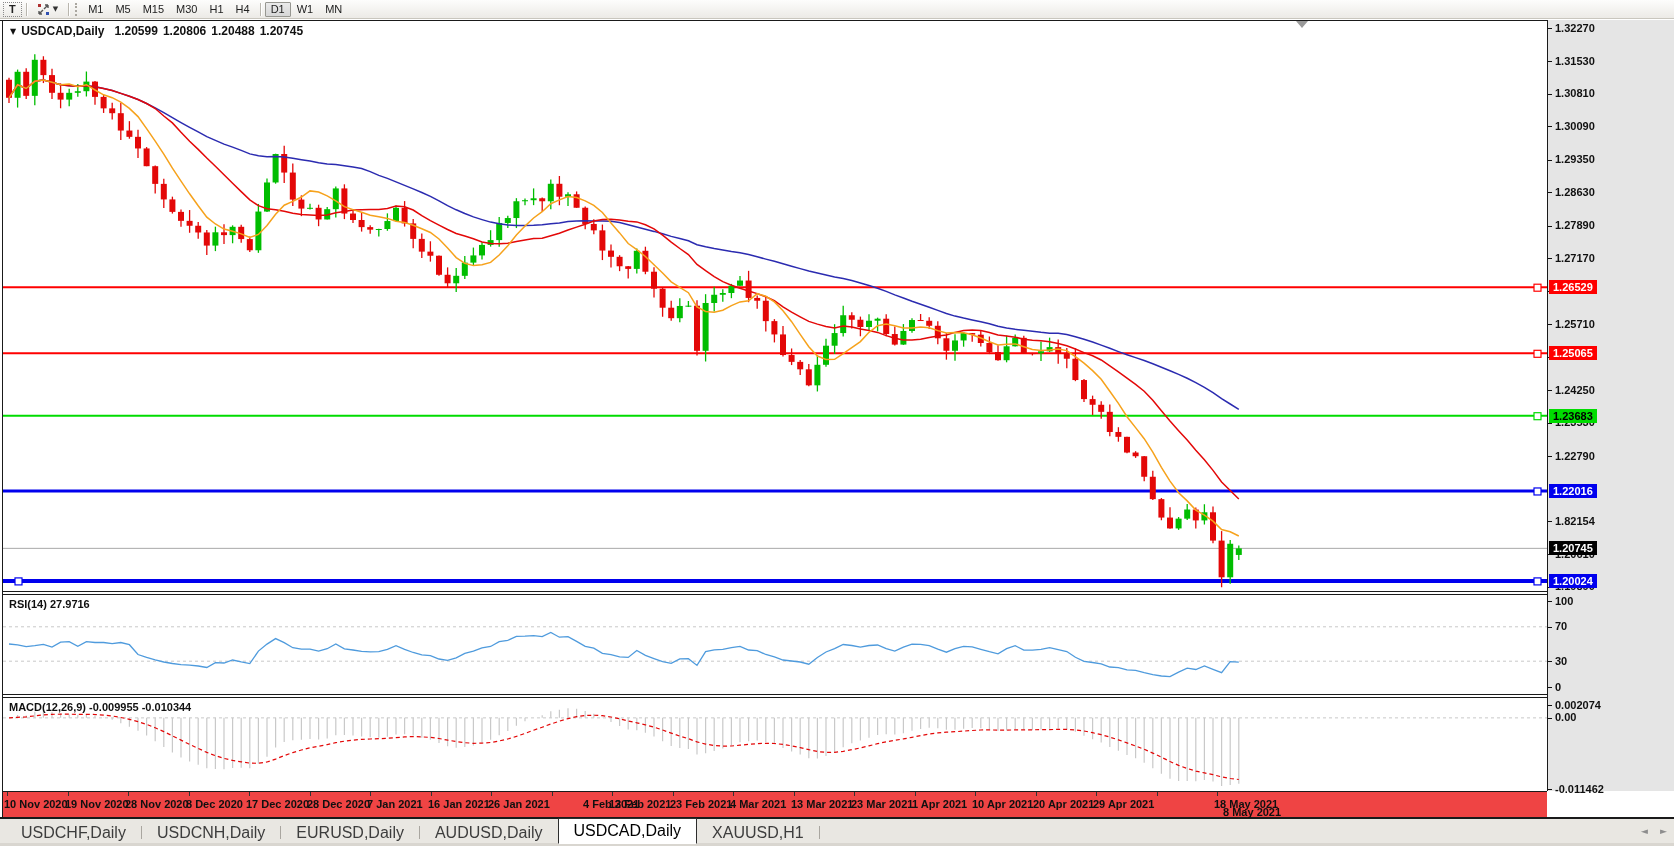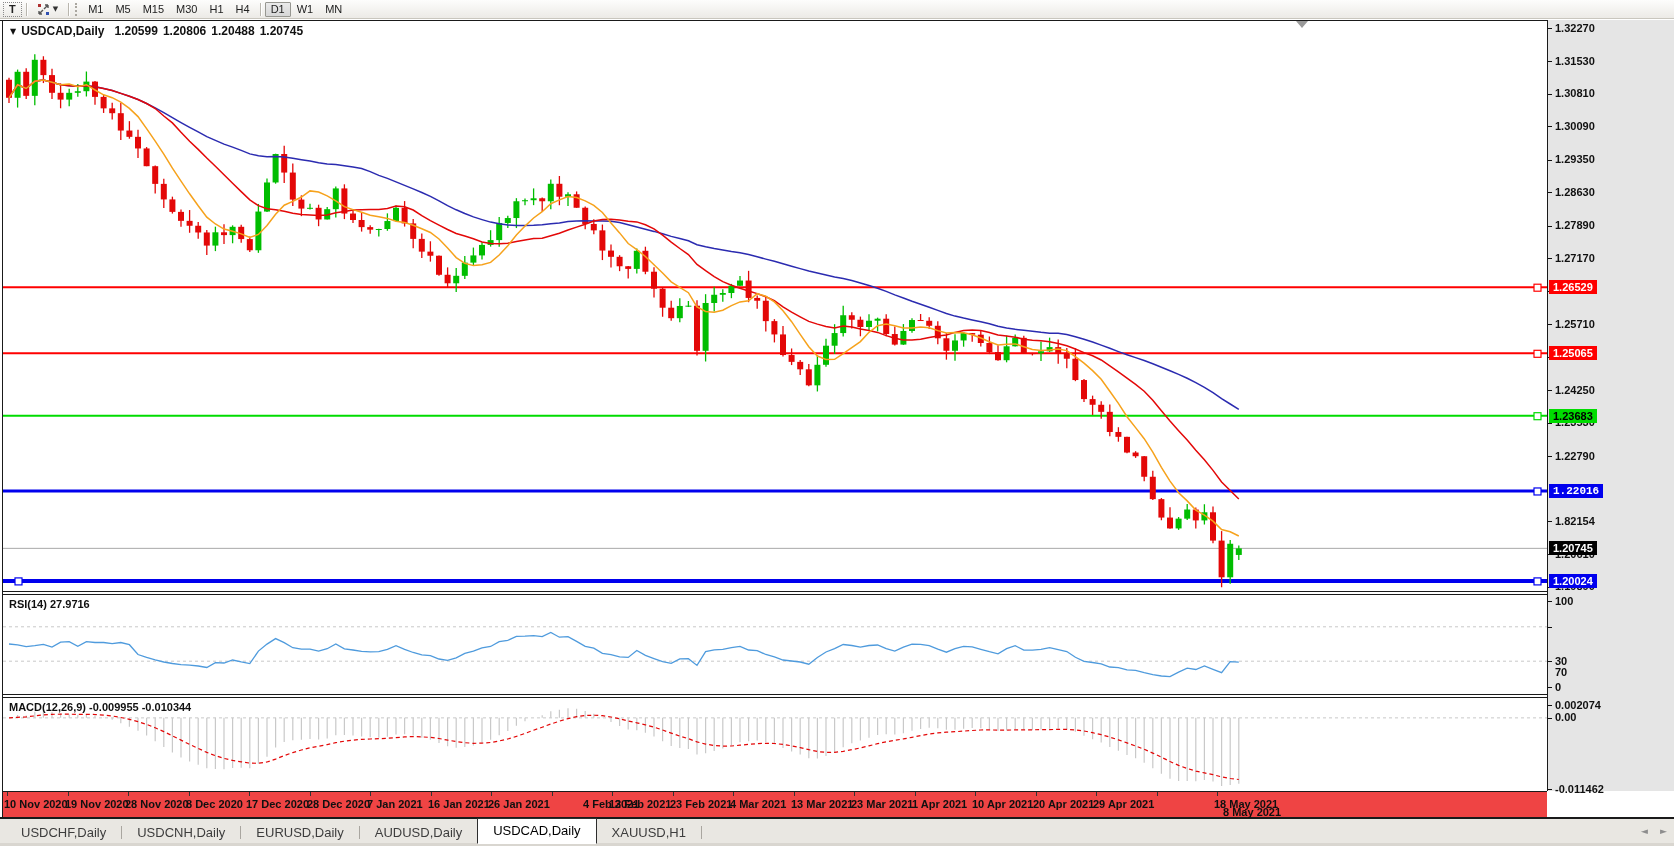--- a/index.html
+++ b/index.html
@@ -34,21 +34,21 @@
   .axlabel{position:absolute;left:7px;font-size:11px;font-weight:700;color:#101010;height:13px;line-height:13px;}
   
   .indlabel{position:absolute;left:9px;font-size:11px;font-weight:700;color:#101010;z-index:4;}
   
   #date-axis{position:absolute;left:3px;top:792px;width:1544px;height:25px;background:#ef4444;}
   .dlabel{position:absolute;top:6px;font-size:11px;font-weight:700;color:#101010;white-space:nowrap;}
   .dtick{position:absolute;top:0;width:1px;height:4px;background:#333;}
   
   #tabbar{position:absolute;left:0;top:819px;width:1674px;height:27px;background:#e9e7e2;}
   #tabs{position:absolute;left:6px;top:2px;height:23px;display:flex;align-items:center;}
-  .tab{height:22px;line-height:22px;padding:0 15px;font-size:13px;color:#3d3d3d;cursor:default;}
+  .tab{height:22px;line-height:22px;padding:0 15px;font-size:16px;color:#3d3d3d;cursor:default;}
   .tab.active{background:#fff;border:1px solid #2d2d2d;border-bottom:1px solid #fff;height:24px;
               line-height:23px;position:relative;top:-2px;z-index:3;color:#000;}
   .tabsep{width:1px;height:13px;background:#a9a6a0;}
   .tabarrow{position:absolute;top:7px;font-family:"DejaVu Sans",sans-serif;font-size:9px;color:#8d8d8d;}
   #botstrip{position:absolute;left:0;top:843px;width:1674px;height:3px;background:#d9d6d0;}
 </style>
 </head>
 <body>
 
 <div id="stage">
@@ -603,26 +603,26 @@
       <div class="ptick" style="top: 430px;">1.22790</div>
       <div class="pdash" style="top: 501px;"></div>
       <div class="ptick" style="top: 495px;">1.82154</div>
       <div class="pdash" style="top: 534px;"></div>
       <div class="ptick" style="top: 528px;">1.20610</div>
       <div class="pdash" style="top: 567px;"></div>
       <div class="ptick" style="top: 560px;">1.19890</div>
       <div class="badge" style="top: 260px; background: rgb(255, 0, 0); color: rgb(255, 255, 255);">1.26529</div>
       <div class="badge" style="top: 326px; background: rgb(255, 0, 0); color: rgb(255, 255, 255);">1.25065</div>
       <div class="badge" style="top: 389px; background: rgb(0, 220, 0); color: rgb(0, 0, 0);">1.23683</div>
-      <div class="badge" style="top: 464px; background: rgb(0, 0, 238); color: rgb(255, 255, 255); font-family: Liberation Mono, monospace;">1.22016</div>
+      <div class="badge" style="top: 464px; background: rgb(0, 0, 238); color: rgb(255, 255, 255);">1.22016</div>
       <div class="badge" style="top: 554px; background: rgb(0, 0, 238); color: rgb(255, 255, 255);">1.20024</div>
       <div class="badge" style="top: 521px; background: rgb(0, 0, 0); color: rgb(255, 255, 255);">1.20745</div>
       <div class="axlabel" style="top: 575px;">100</div>
       <div class="pdash" style="top: 581px;"></div>
-      <div class="axlabel" style="top: 600px; margin-top: 46px;">70</div>
+      <div class="axlabel" style="top: 600px;">70</div>
       <div class="pdash" style="top: 607px;"></div>
       <div class="axlabel" style="top: 635px;">30</div>
       <div class="pdash" style="top: 641px;"></div>
       <div class="axlabel" style="top: 661px;">0</div>
       <div class="pdash" style="top: 667px;"></div>
       <div class="axlabel" style="top: 679px;">0.002074</div>
       <div class="pdash" style="top: 685px;"></div>
       <div class="axlabel" style="top: 691px;">0.00</div>
       <div class="pdash" style="top: 698px;"></div>
       <div class="axlabel" style="top: 763px;">-0.011462</div>

